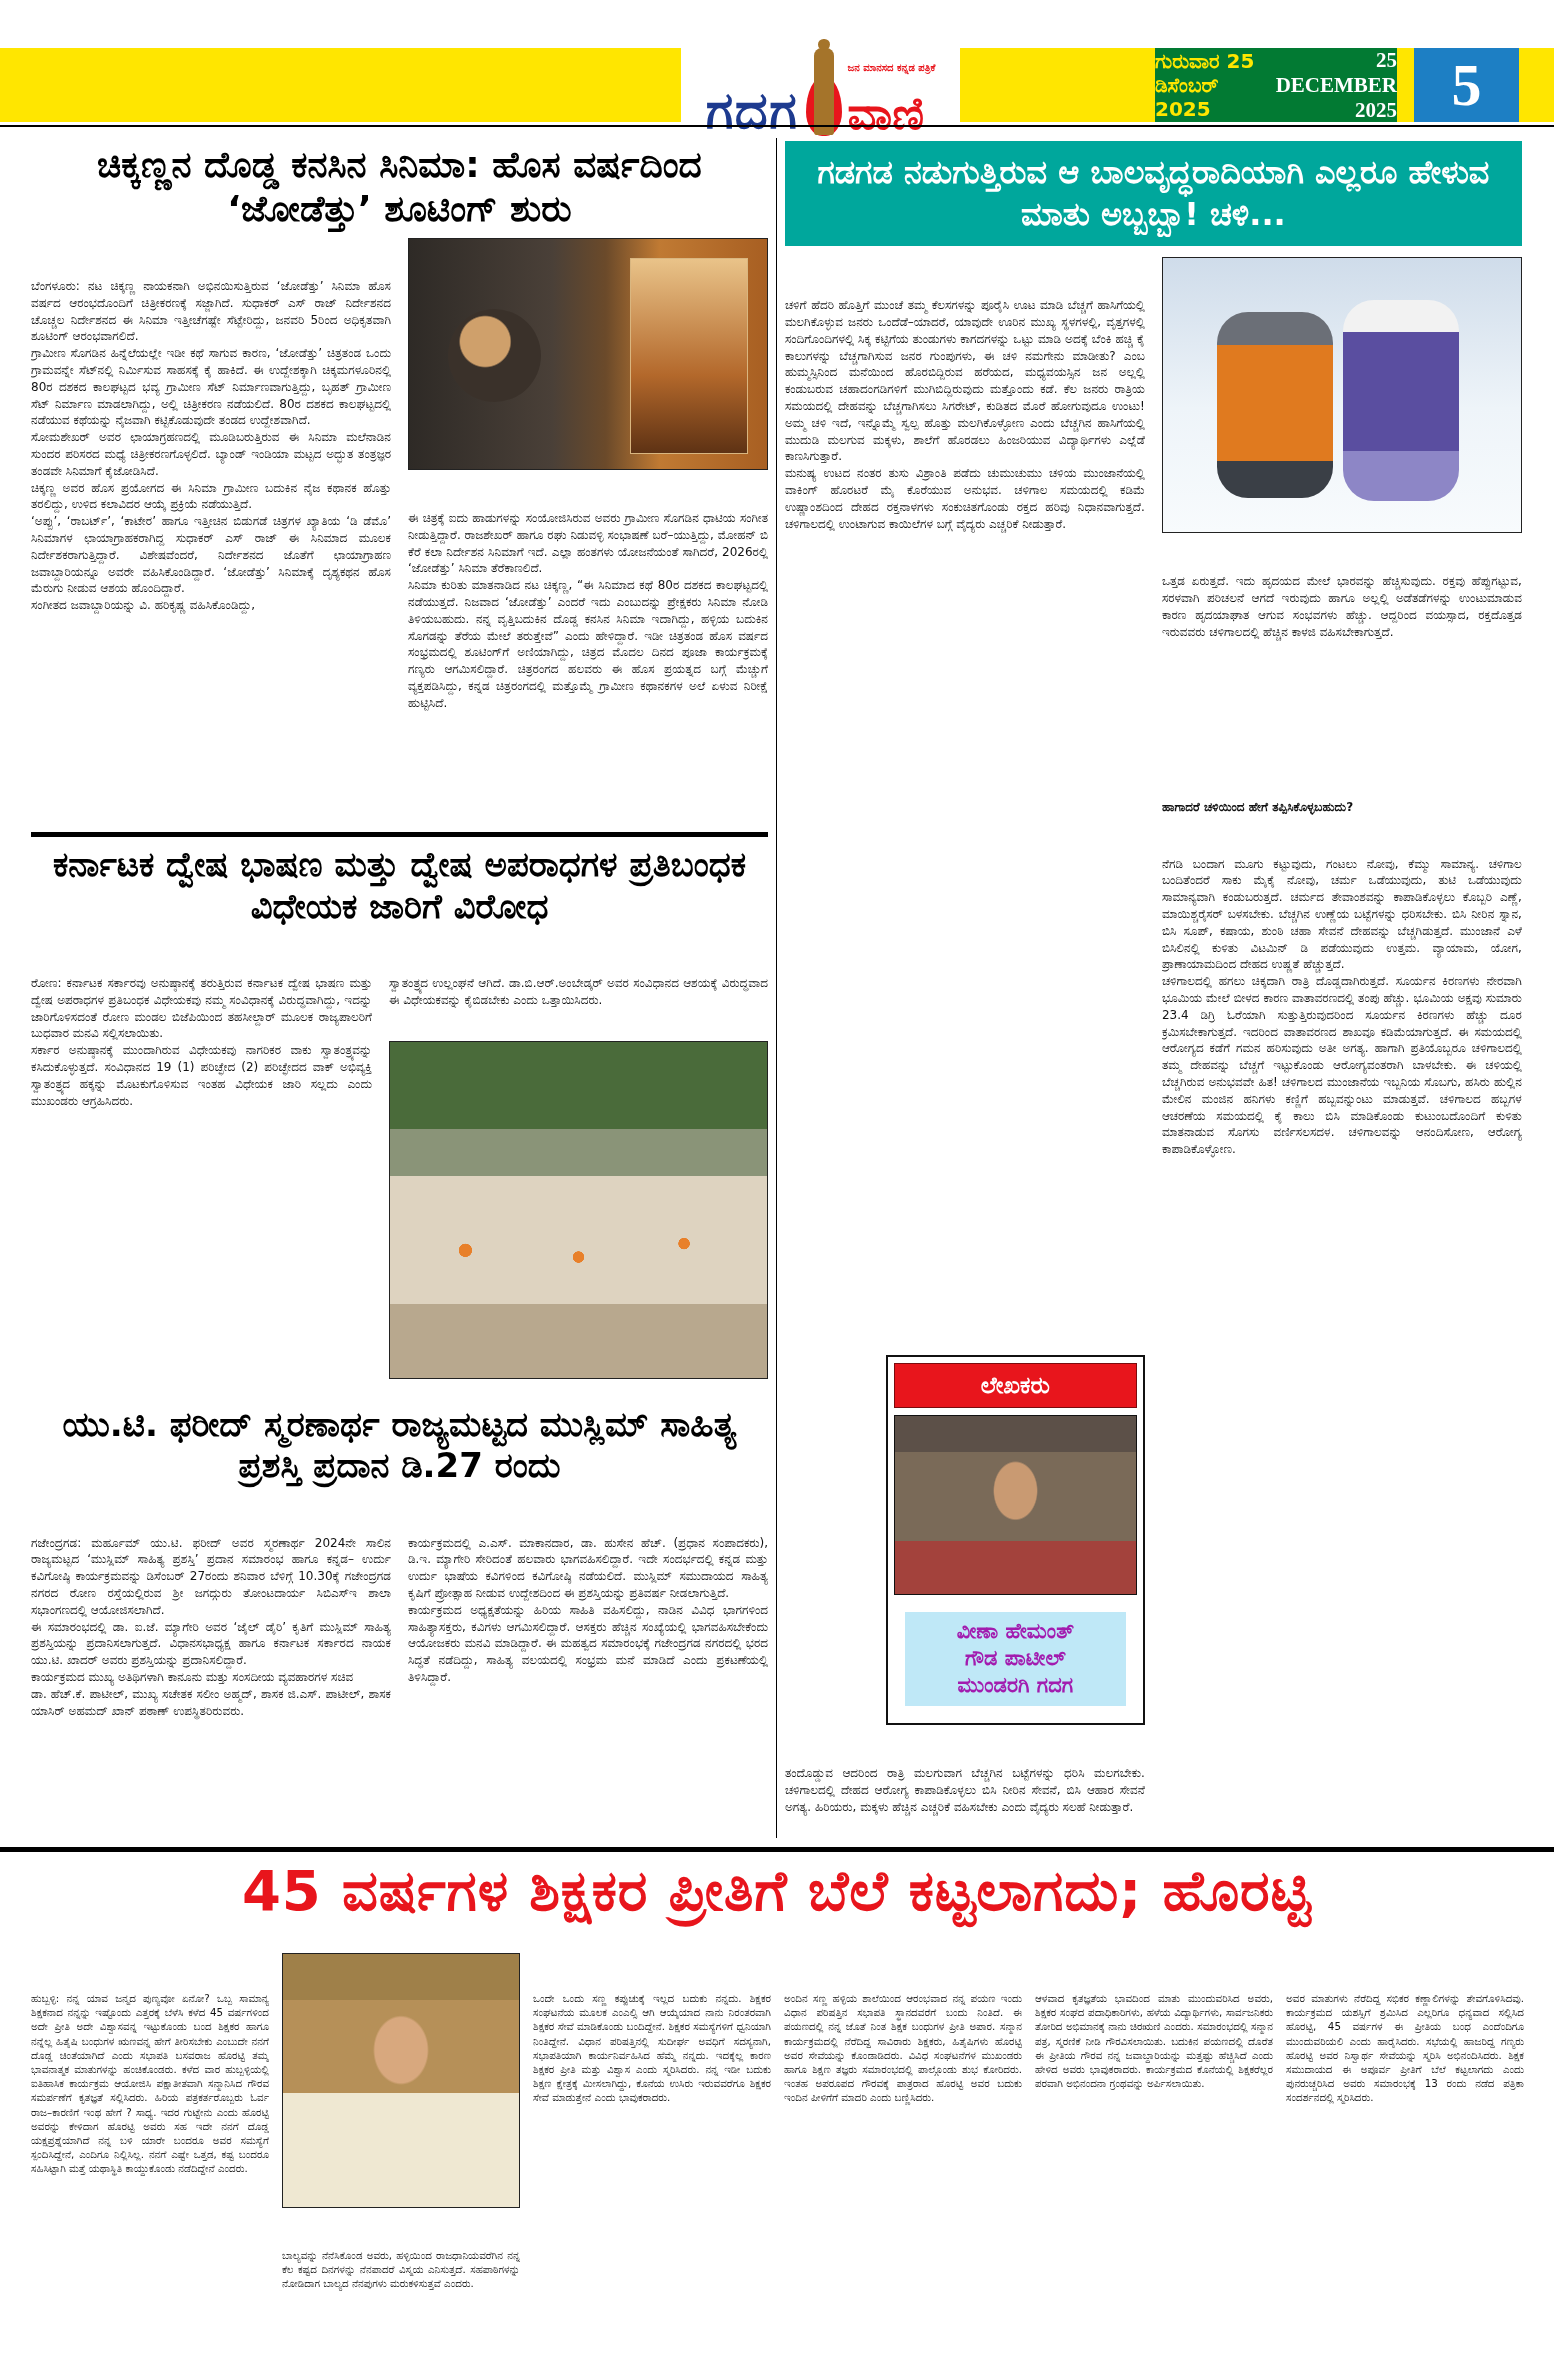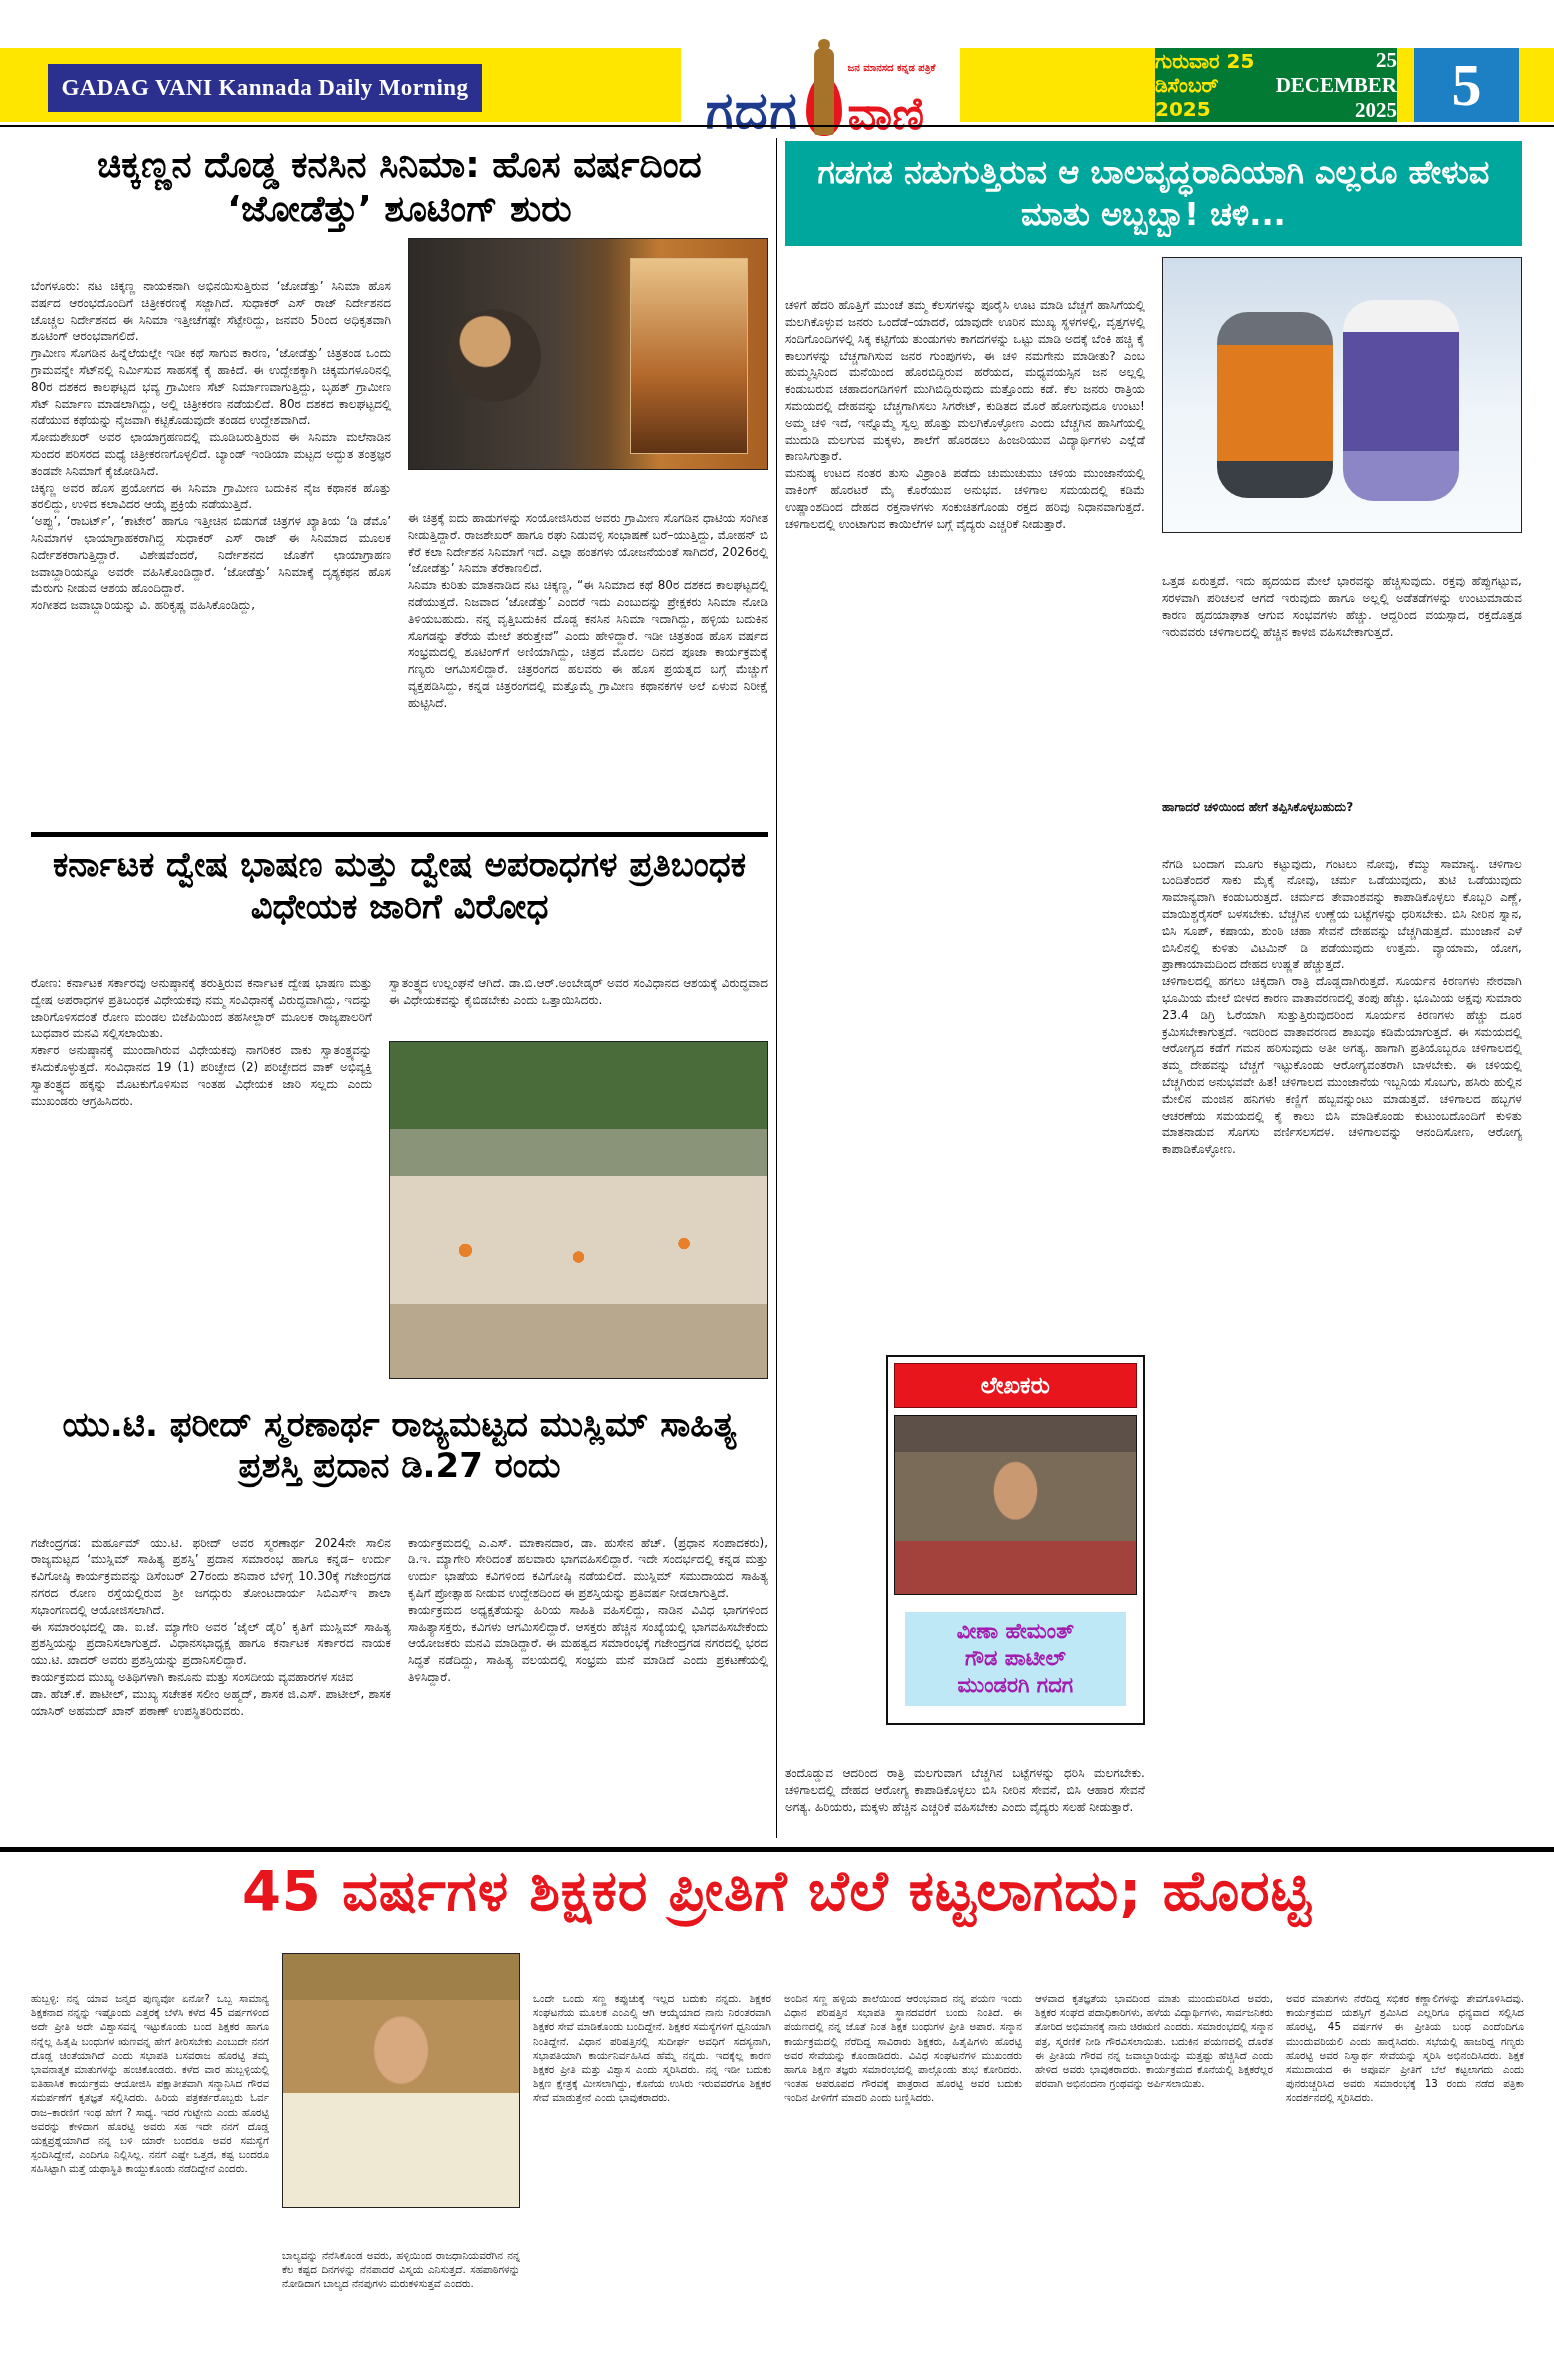--- a/index.html
+++ b/index.html
@@ -92,23 +92,20 @@
   .bantxt{font-size:10.3px;line-height:1.38;text-align:justify;white-space:pre-line;overflow:hidden;}
   .bancol .horatti-photo{margin-top:1.5px;}
   .clip{overflow:hidden;margin-top:40px;}
 </style>
 </head>
 <body>
 
 <div class="page">
 
   <div class="masthead">
-    <div class="mast-title-box">
-      <span>GADAG VANI Kannada Daily Morning</span>
-    </div>
     <div class="mast-logo">
       <span class="logo-left">ಗದಗ</span>
       <span class="logo-statue">
         <span class="logo-flame"></span>
         <span class="logo-man"></span>
       </span>
       <span class="logo-right">
         <span class="logo-tagline">ಜನ ಮಾನಸದ ಕನ್ನಡ ಪತ್ರಿಕೆ</span>
         <span class="logo-vani">ವಾಣಿ</span>
       </span>

